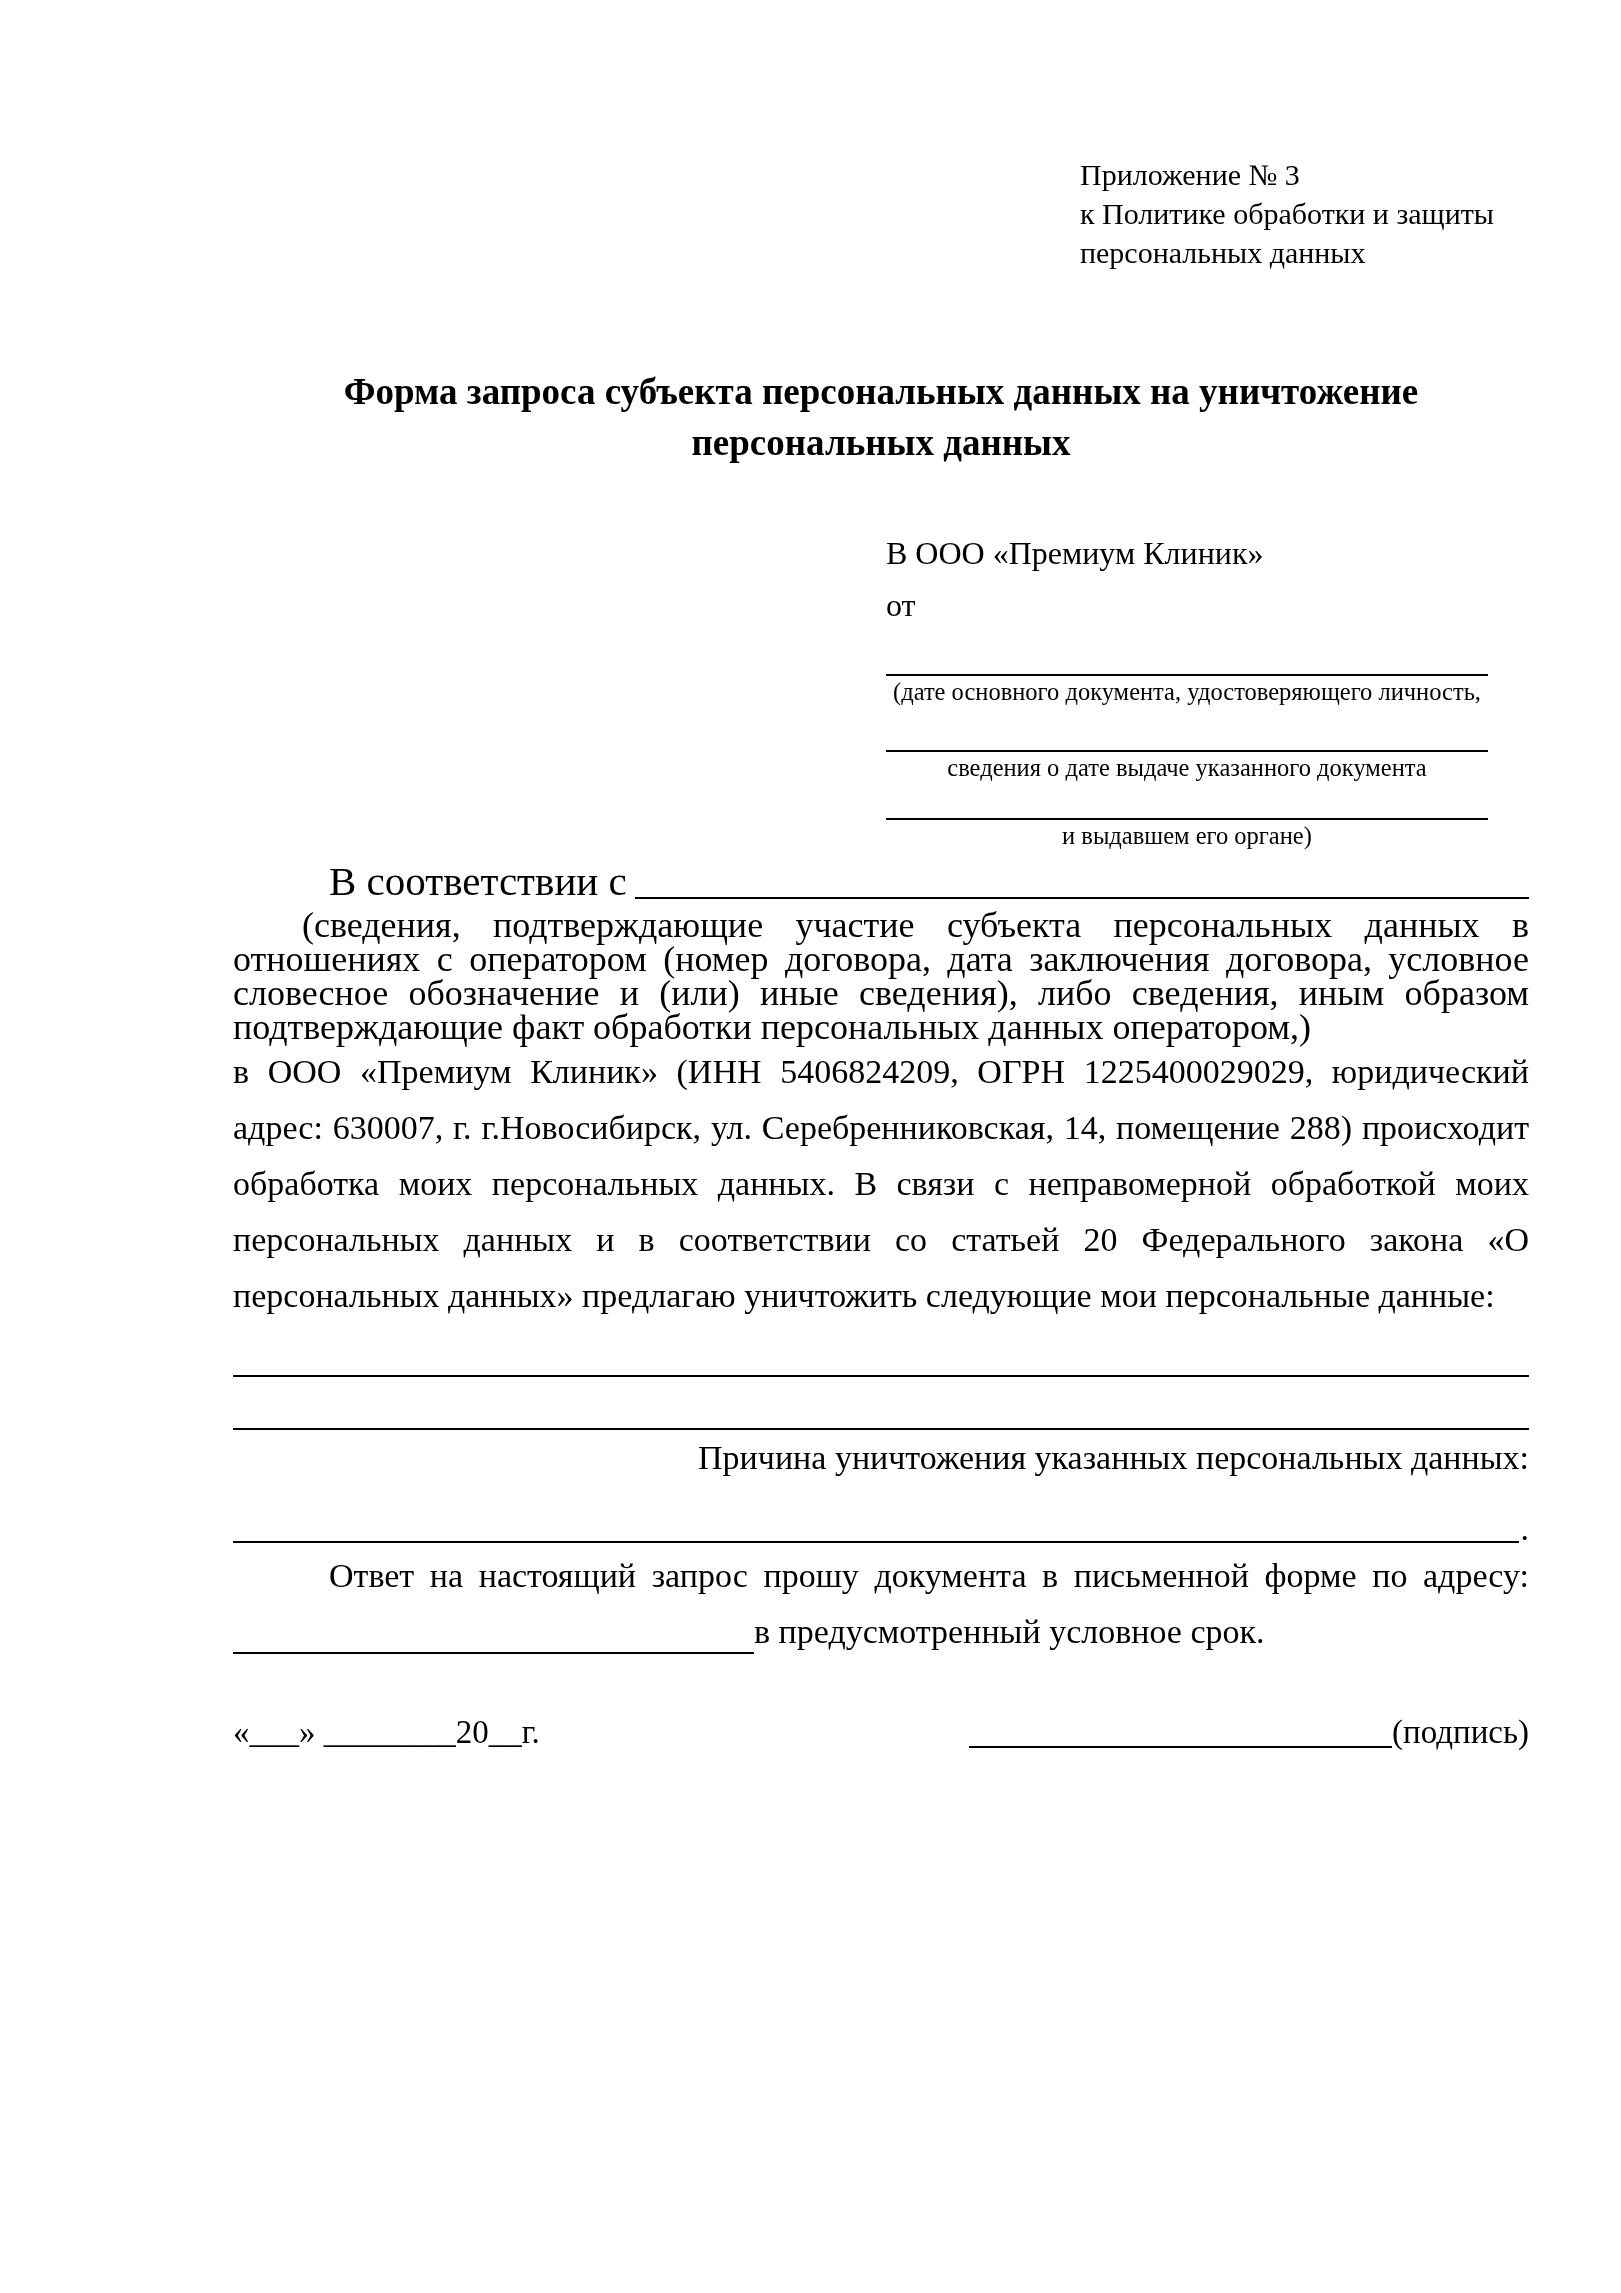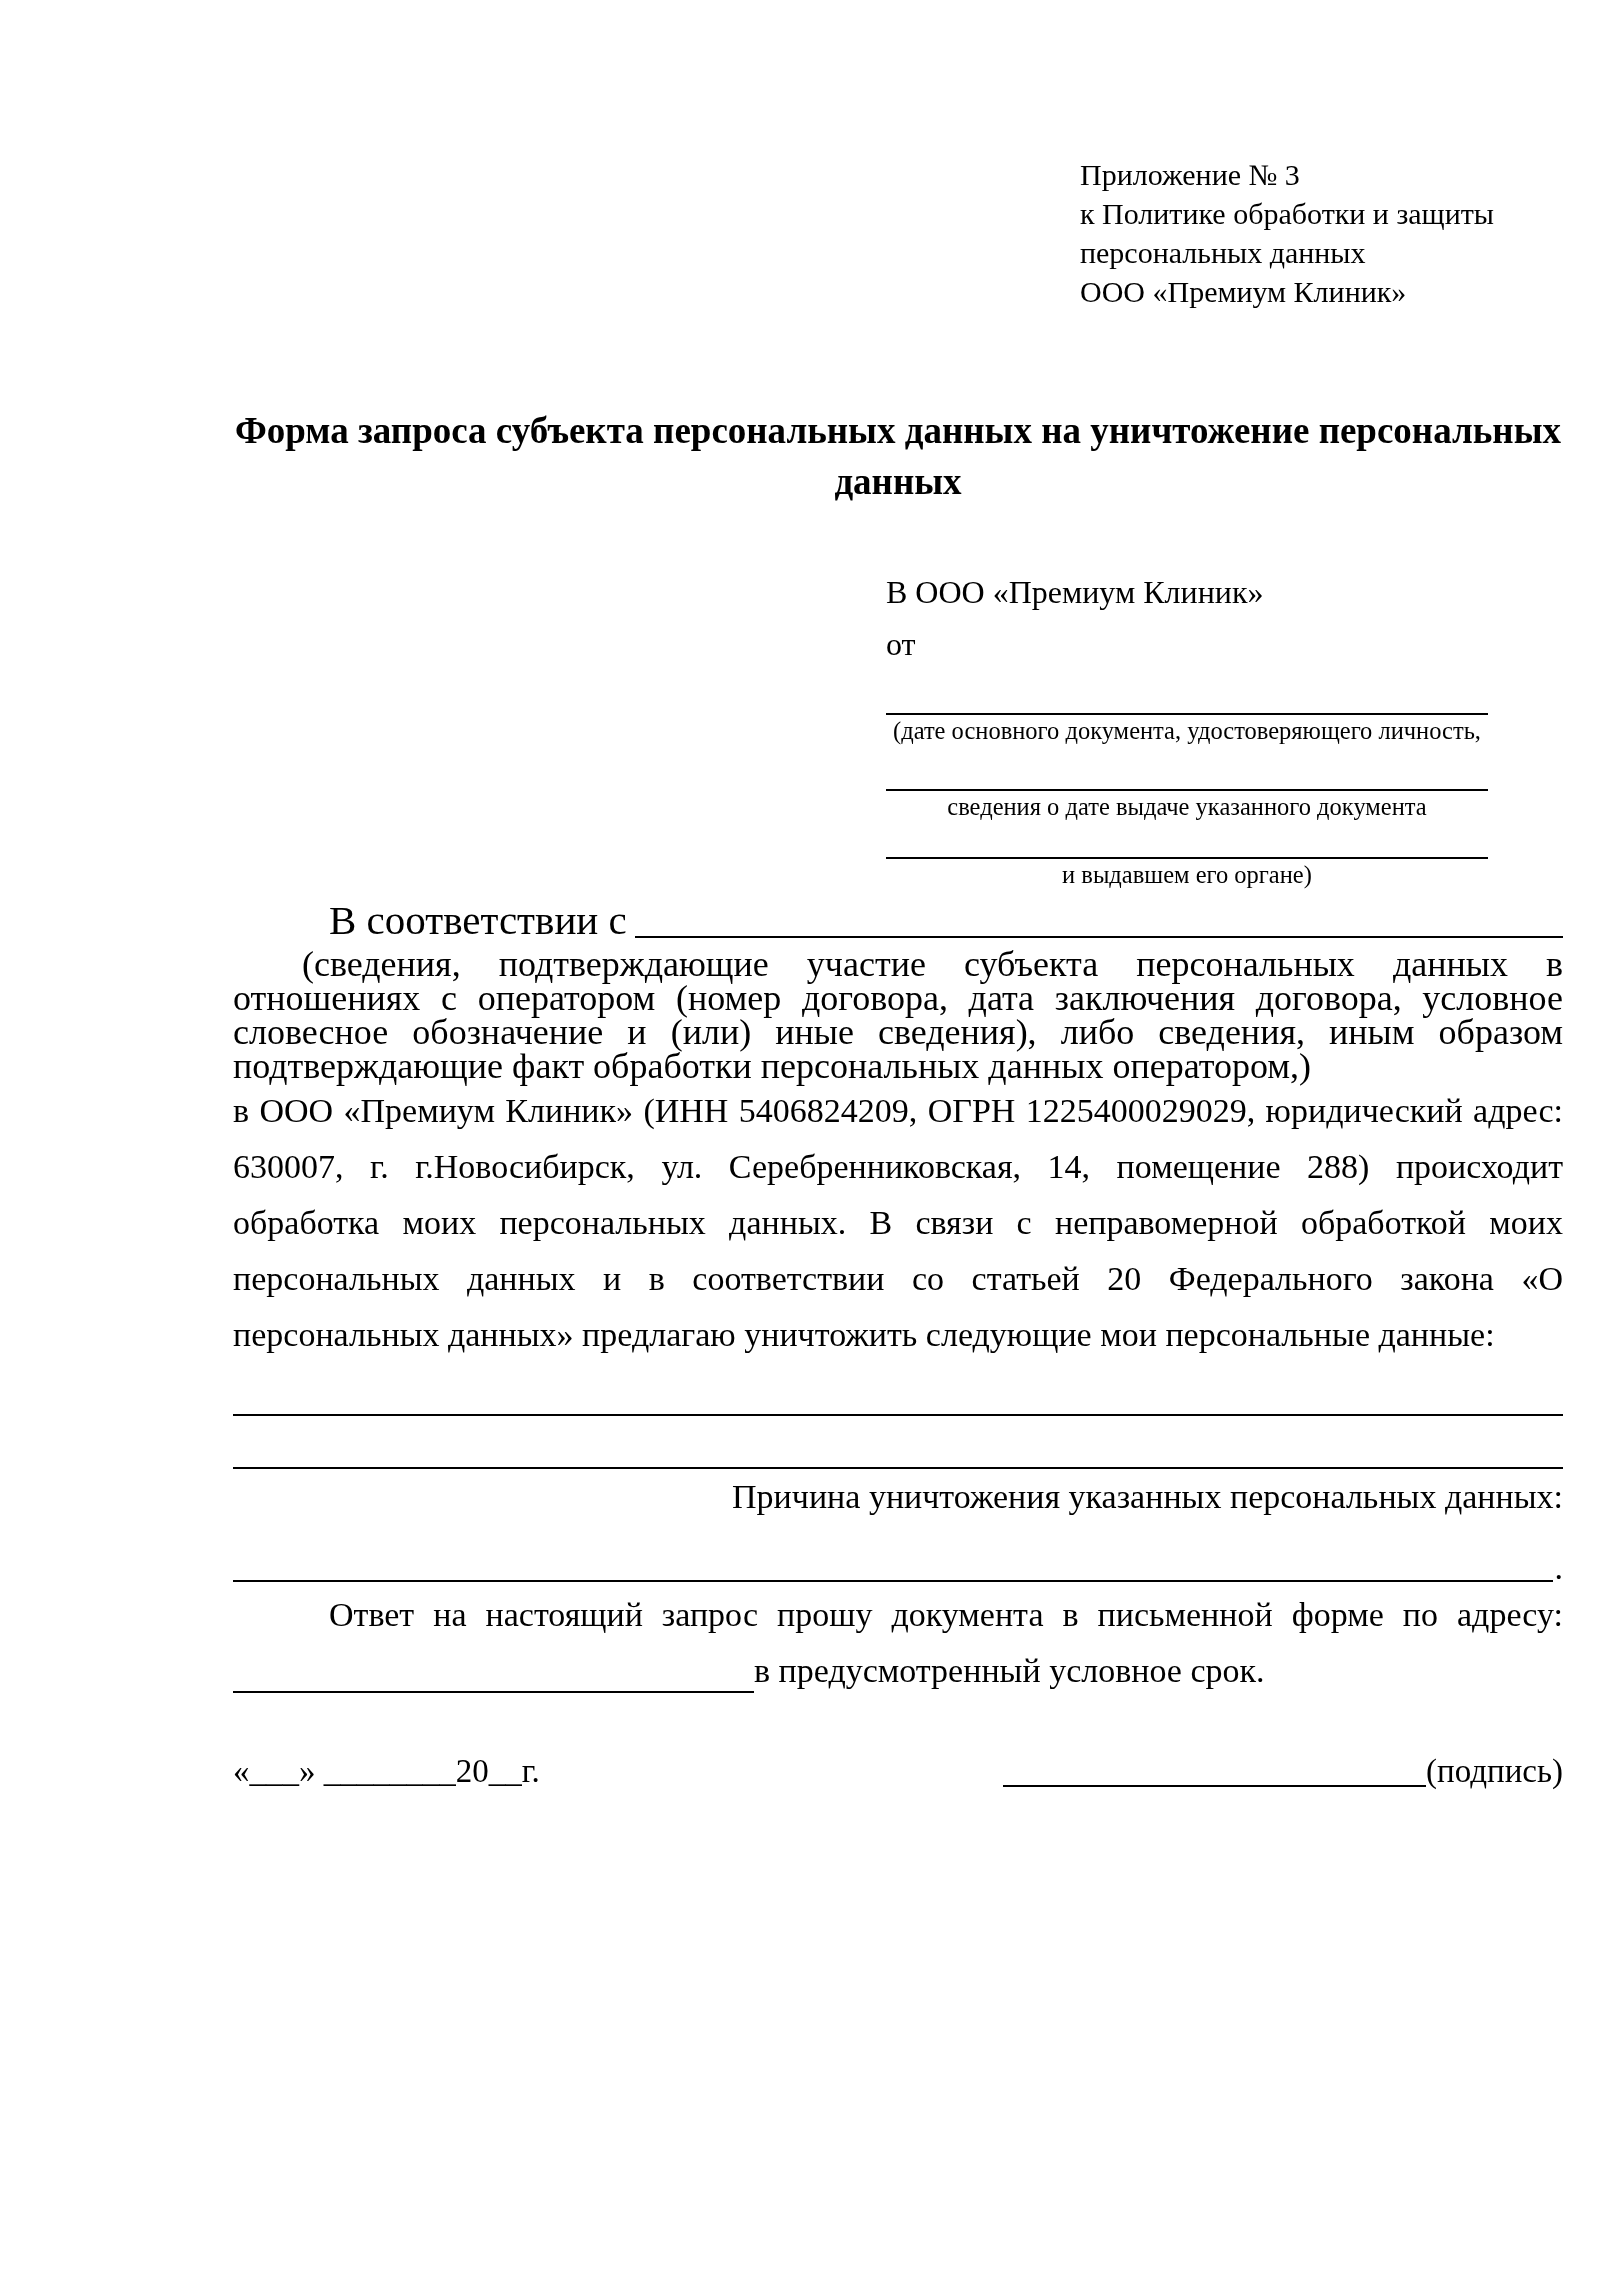--- a/index.html
+++ b/index.html
@@ -2,21 +2,21 @@
 <html><head>
 <meta charset="utf-8">
 <style>
   html, body { margin: 0; padding: 0; background: #e8e8e8; }
   .page {
     position: relative;
     width: 1621px;
     height: 2294px;
     background: #ffffff;
     box-sizing: border-box;
-    padding: 155px 58px 0 233px;
+    padding: 155px 92px 0 233px;
     font-family: "Liberation Serif", "DejaVu Serif", serif;
     color: #000;
     overflow: hidden;
   }
 
   
   .appendix { margin-left: 847px; font-size: 30px; line-height: 39px; white-space: nowrap; }
 
   
   .doc-title {
@@ -87,21 +87,20 @@
 </style>
 </head>
 <body>
 
 <div class="page">
 
   <div class="appendix">
     <div>Приложение № 3</div>
     <div>к Политике обработки и защиты</div>
     <div>персональных данных</div>
-    <div>ООО «Премиум Клиник»</div>
   </div>
 
   <div class="doc-title">Форма запроса субъекта персональных данных на уничтожение персональных данных</div>
 
   <div class="addressee">
     <div class="addr-line">В ООО «Премиум Клиник»</div>
     <div class="addr-line">от</div>
 
 
     <div class="field f2">

